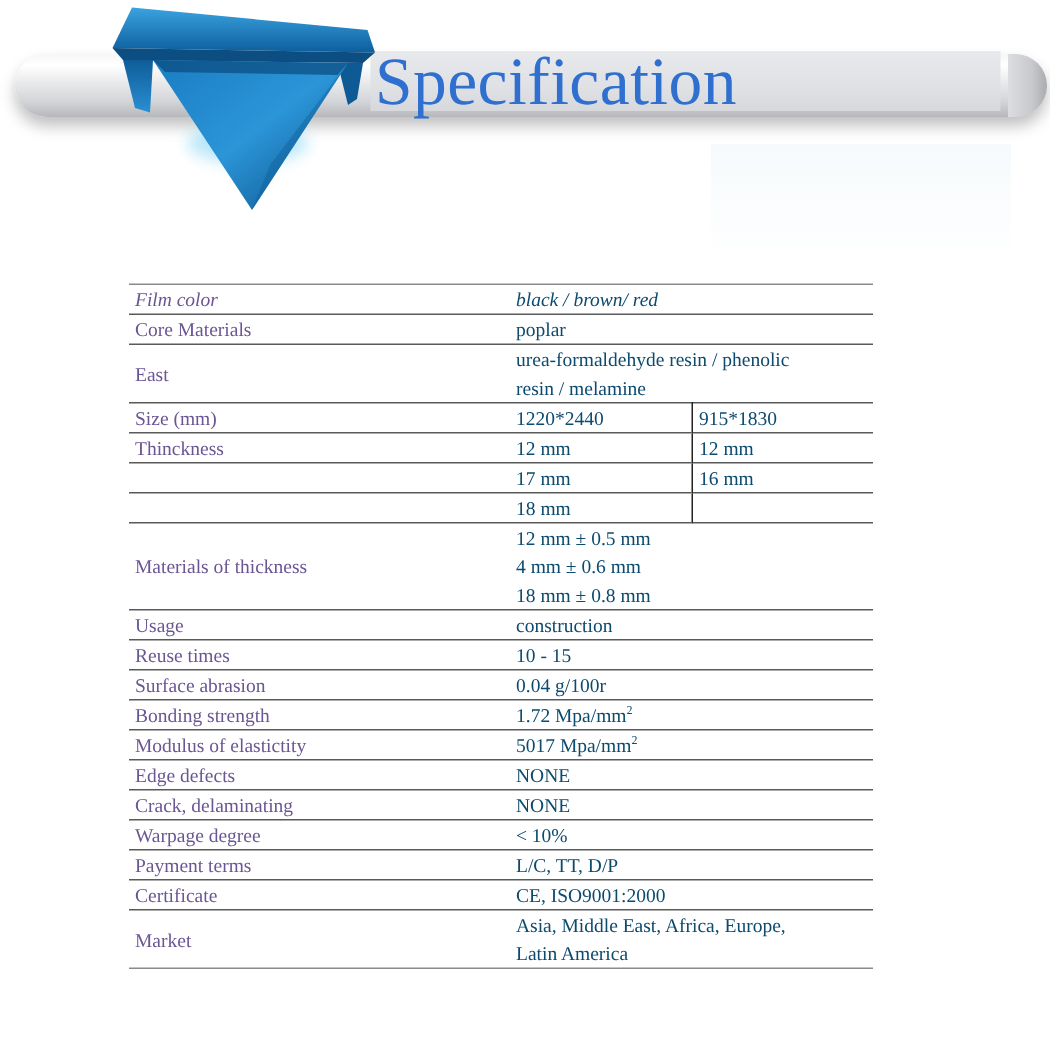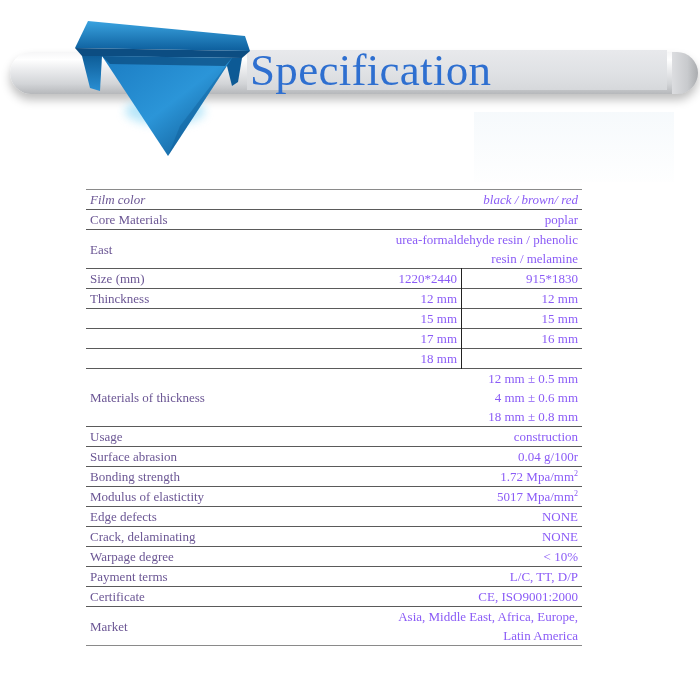--- a/index.html
+++ b/index.html
@@ -1,40 +1,40 @@
 <!DOCTYPE html>
 <html><head>
   <meta charset="utf-8">
   <style>
     html, body { margin:0; padding:0; background:#ffffff; }
     body { width:700px; height:700px; position:relative; overflow:hidden; font-family:"Liberation Serif","DejaVu Serif",serif; }
 
     
-    .banner { position:absolute; left:0; top:0; width:688px; height:180px;margin-top:16px; }
+    .banner { position:absolute; left:0; top:0; width:688px; height:180px; }
     .tube { position:absolute; left:10px; top:36px; width:688px; height:42px; border-radius:21px;
       background:linear-gradient(to bottom,#f6f6f7 0%,#ffffff 18%,#e9eaec 45%,#d3d5d8 75%,#b6b8bb 100%);
       box-shadow:0 6px 10px rgba(0,0,0,0.25); }
     .tube-cap { position:absolute; right:0; top:0; width:26px; height:42px; border-radius:0 21px 21px 0;
       background:linear-gradient(to right,#dcdde0,#c8cacd 60%,#a9abae); }
     .label-box { position:absolute; left:247px; top:34px; width:420px; height:40px;
       background:linear-gradient(to bottom,#e8e9ec,#dfe1e4 60%,#d6d8db); }
     .title { position:absolute; left:250px; top:28px; font-size:45px; line-height:52px; color:#2e6fd0;
       font-family:"Liberation Serif","DejaVu Serif",serif; letter-spacing:0.3px; }
     .ribbon { position:absolute; left:60px; top:0; width:200px; height:145px; }
     .glass-panel { position:absolute; left:474px; top:96px; width:200px; height:70px;
       background:linear-gradient(to bottom,rgba(240,246,250,0.6),rgba(250,252,253,0.2)); }
 
     
     .spec-table { position:absolute; left:86px; top:189px; width:496px; border-collapse:collapse;
       color:#6a4d9a; font-size:13px; line-height:19px; }
     .spec-table td { padding:0 4px; border-top:1.5px solid #5a5a5a; vertical-align:middle; }
     .spec-table tr:first-child td { border-top:1.5px solid #8a8a8a;font-style:italic; }
     .spec-table tr:last-child td { border-bottom:1.5px solid #8a8a8a; }
     .spec-table td.k { width:246px; padding-left:4px; color:#6b5694; }
-    .spec-table td.v { color:#8b5cf6;text-align:right; }
+    .spec-table td.v { color:#0c4a6e; }
     .spec-table td.v1 { width:113px; border-right:1.5px solid #222; }
     .spec-table td.v2 { }
     sup { font-size:8px; line-height:0; vertical-align:5px; }
   </style>
 </head>
 <body>
 
 <div class="banner">
   <div class="tube">
     <div class="tube-cap"></div>
@@ -97,44 +97,43 @@
       <td class="v v1">1220*2440</td>
       <td class="v v2">915*1830</td>
     </tr>
     <tr>
       <td class="k">Thinckness</td>
       <td class="v v1">12 mm</td>
       <td class="v v2">12 mm</td>
     </tr>
     <tr>
       <td class="k"></td>
-      <td class="v v1">15 mm</td>
-      <td class="v v2">15 mm</td>
-    </tr>
-    <tr>
-      <td class="k"></td>
       <td class="v v1">17 mm</td>
       <td class="v v2">16 mm</td>
     </tr>
     <tr>
       <td class="k"></td>
       <td class="v v1">18 mm</td>
       <td class="v v2"></td>
     </tr>
     <tr>
       <td class="k">Materials of thickness</td>
       <td class="v" colspan="2">
         <div>12 mm ± 0.5 mm</div>
         <div>4 mm ± 0.6 mm</div>
         <div>18 mm ± 0.8 mm</div>
       </td>
     </tr>
     <tr>
       <td class="k">Usage</td>
       <td class="v" colspan="2">construction</td>
+    </tr>
+    <tr>
+      <td class="k">Reuse times</td>
+      <td class="v" colspan="2">10 - 15</td>
     </tr>
     <tr>
       <td class="k">Surface abrasion</td>
       <td class="v" colspan="2">0.04 g/100r</td>
     </tr>
     <tr>
       <td class="k">Bonding strength</td>
       <td class="v" colspan="2"><span>1.72 Mpa/mm</span><sup>2</sup></td>
     </tr>
     <tr>

